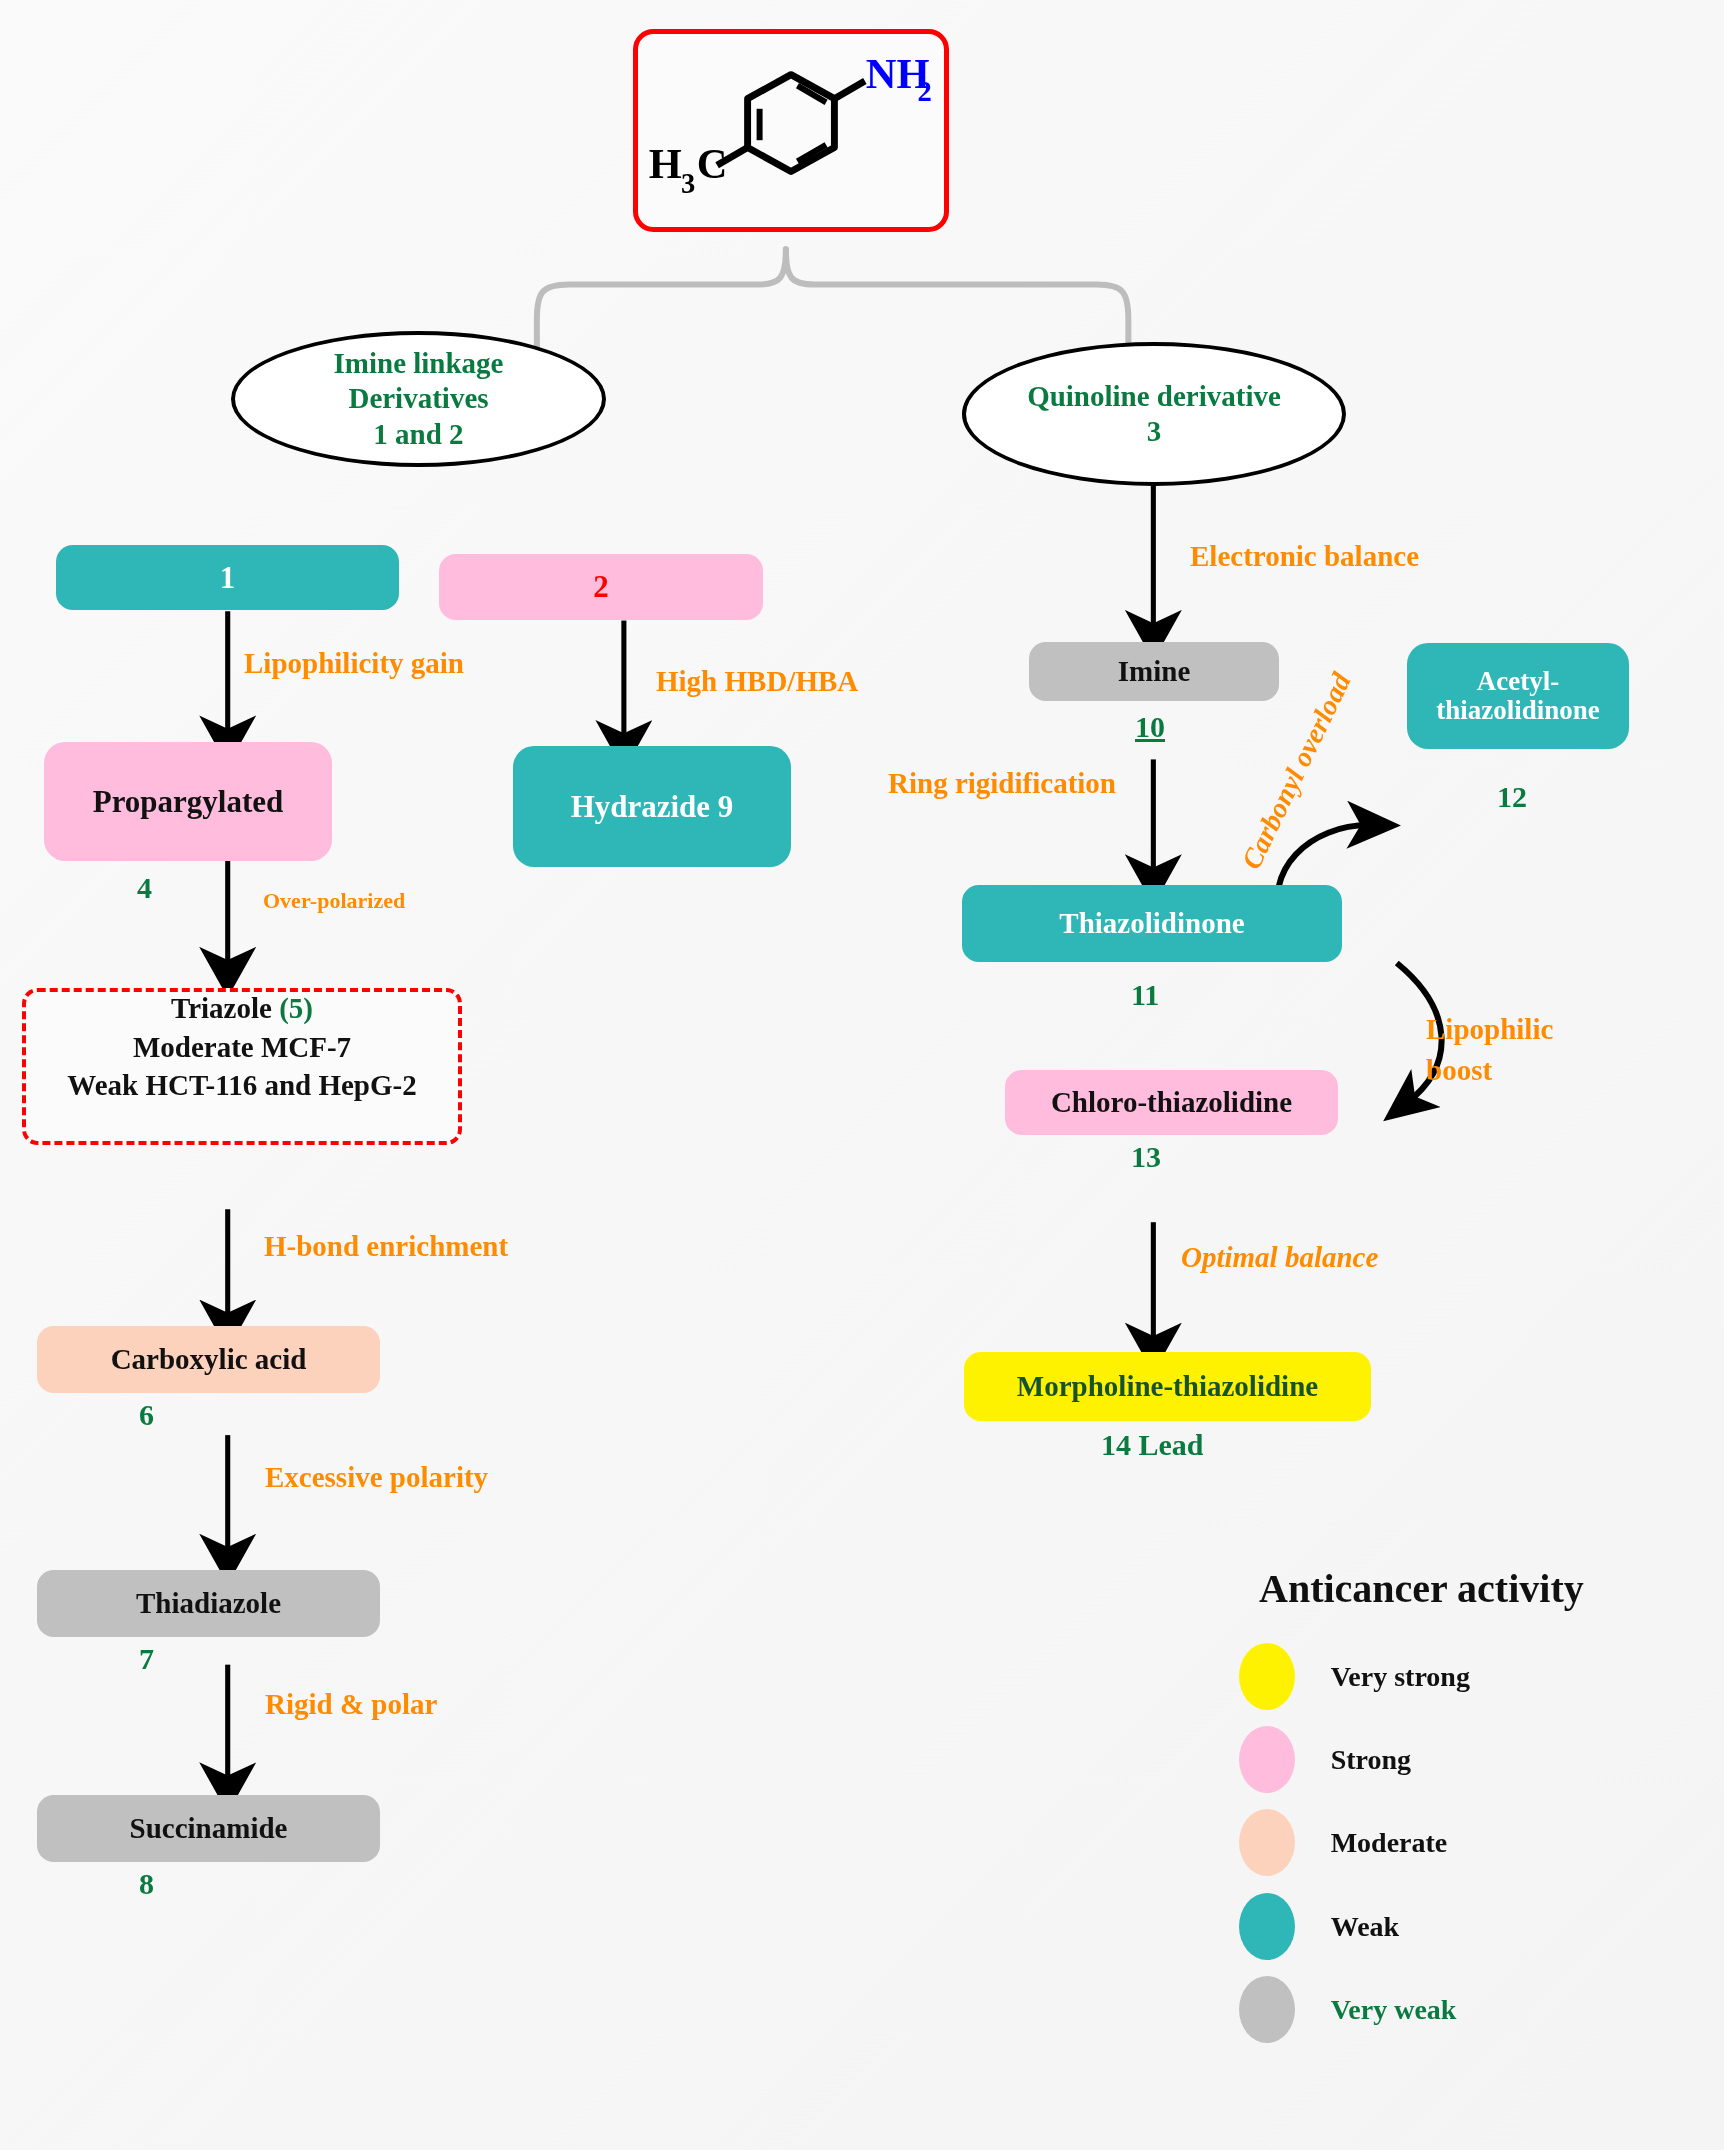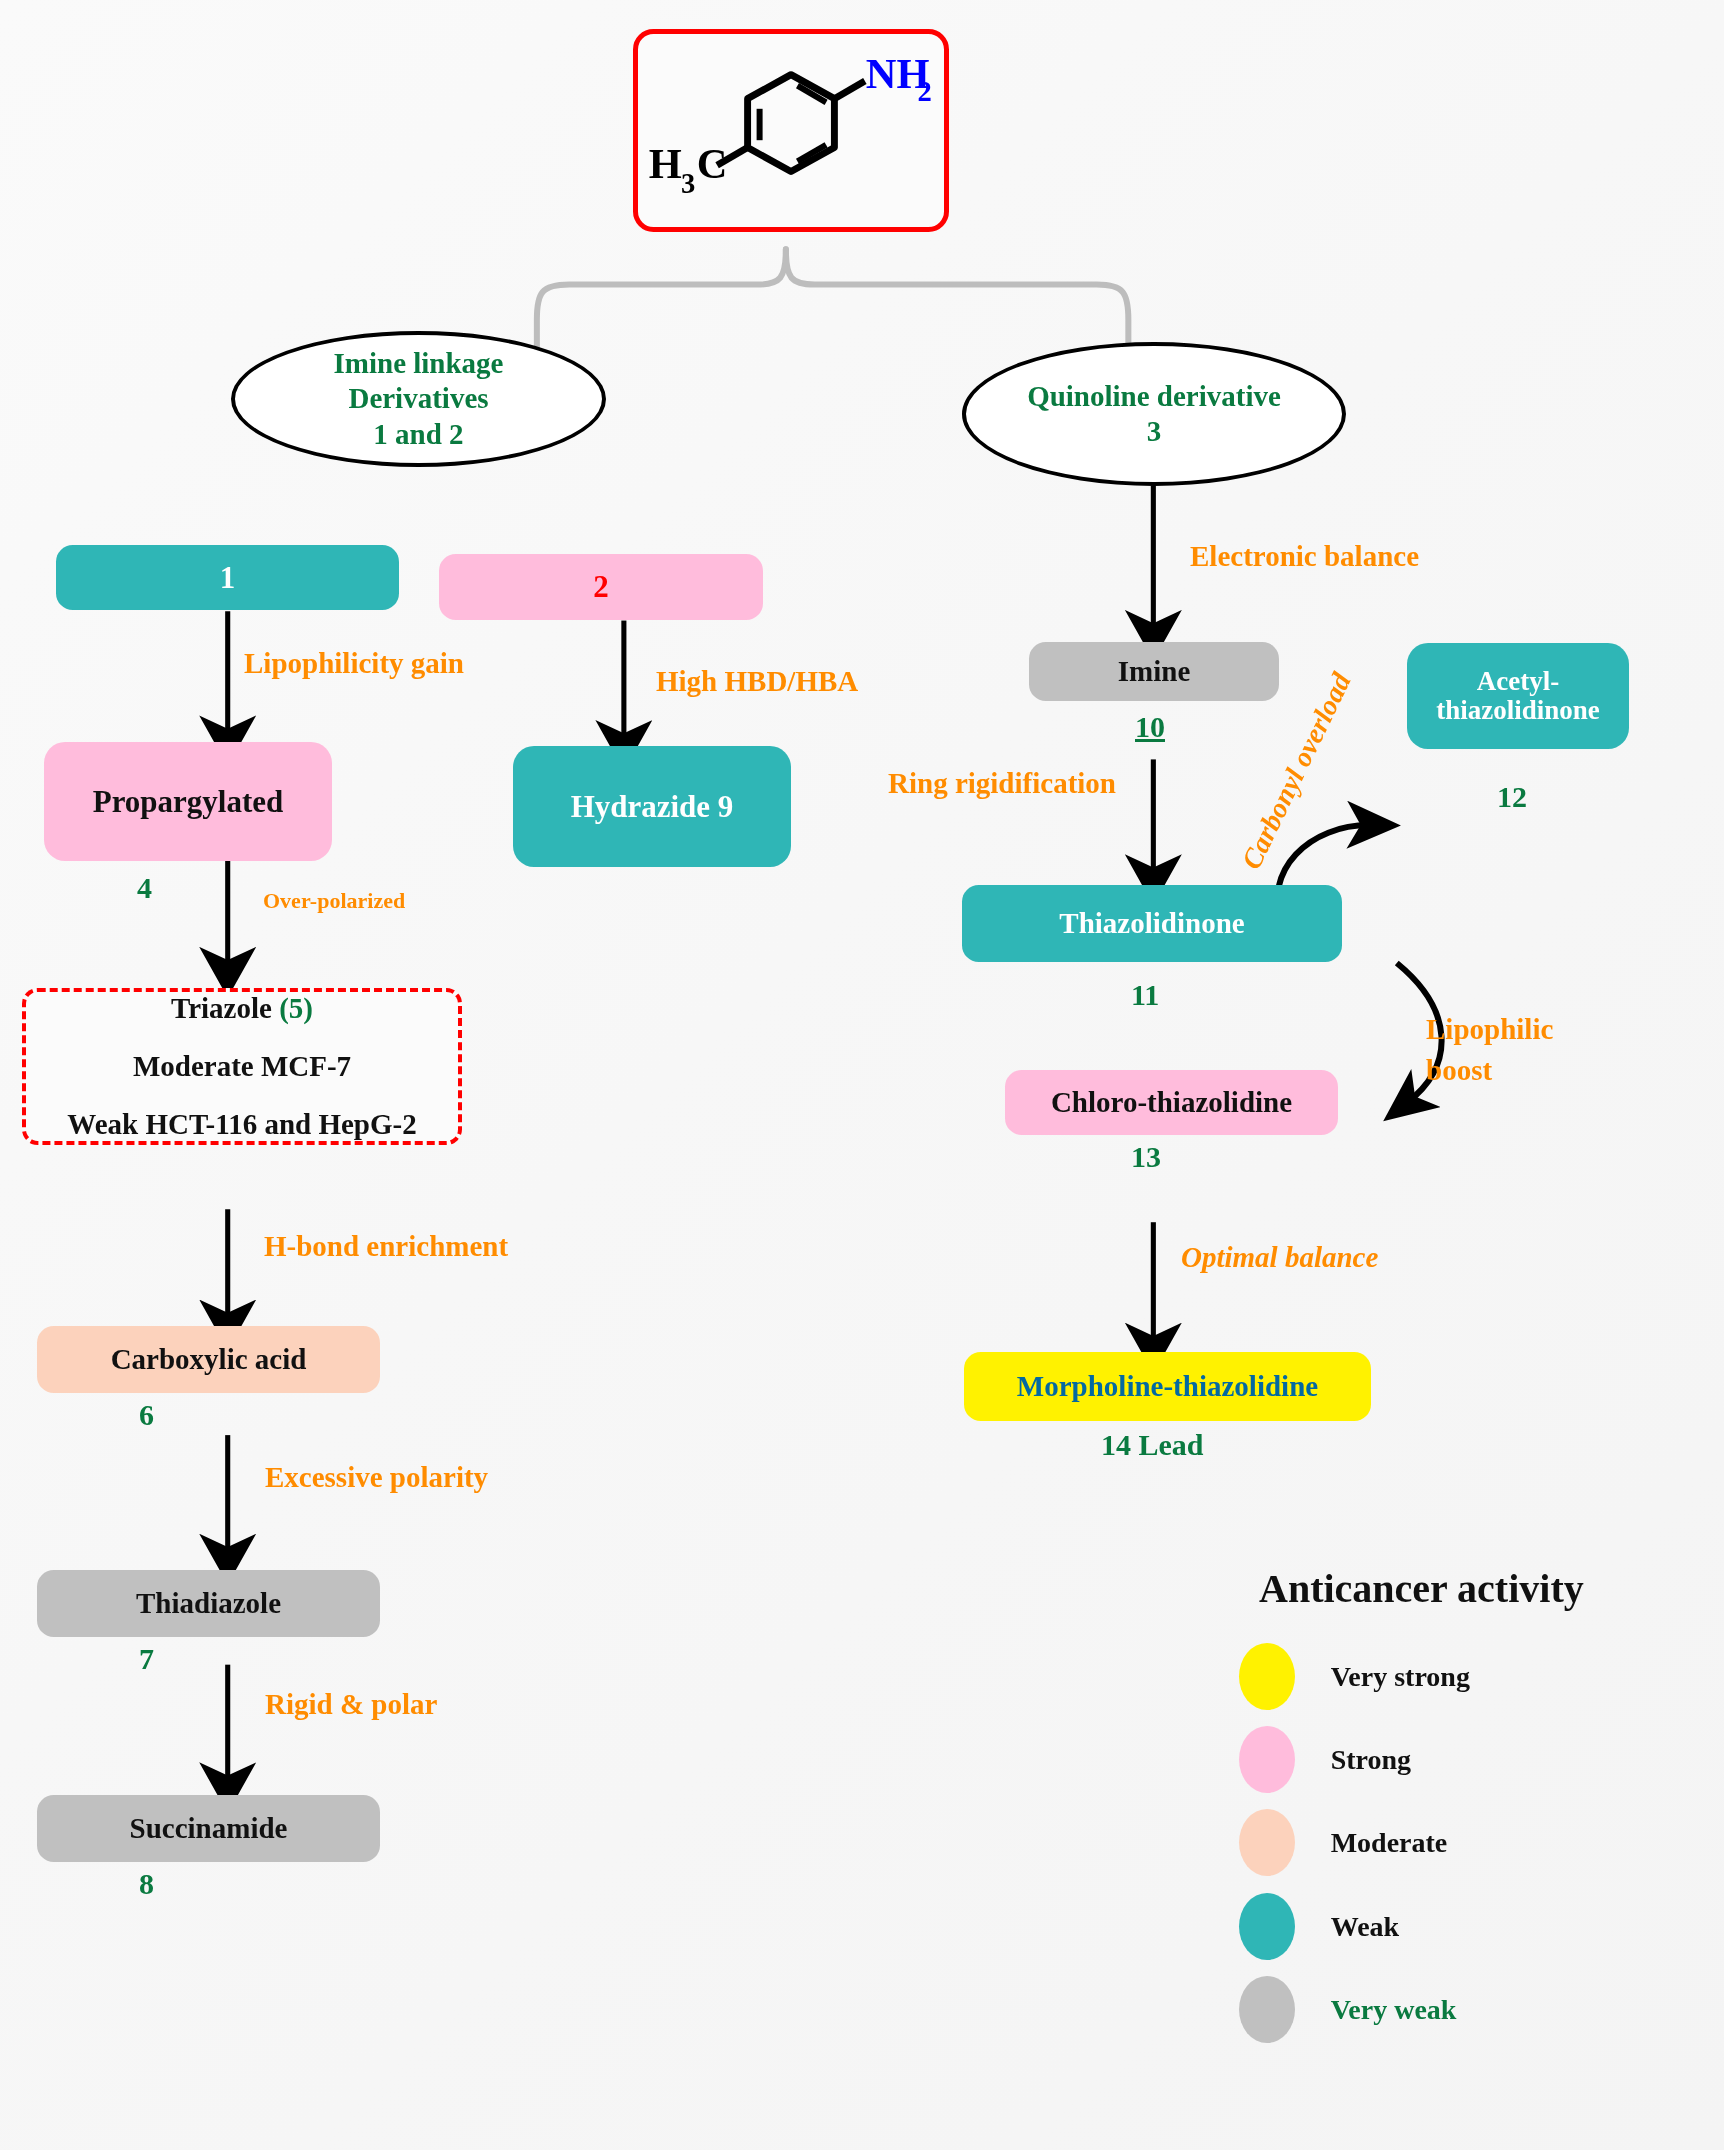--- a/index.html
+++ b/index.html
@@ -28,21 +28,21 @@
     font-weight:bold;
     line-height:1.08;
   }
   
   .pill{ border-radius:16.7px; }
   .pill-lg{ border-radius:21px; }
   .teal{ background:#2FB6B6; color:#ffffff; }
   .pink{ background:#FFBCDC; color:#111111; }
   .peach{ background:#FCD2BC; color:#111111; }
   .gray{ background:#C0C0C0; color:#111111; }
-  .yellow{ background:#FFF200; color:#0369a1; }
+  .yellow{ background:#FFF200; color:#14532d; }
 
   
   #parent-box{
     position:absolute;
     left:633px; top:29px;
     width:306px; height:193px;
     border:5.1px solid #FF0000;
     border-radius:20.4px;
     background:#fbfbfb;
   }
@@ -64,21 +64,21 @@
 
   
   #triazole-box{
     position:absolute;
     left:22px; top:988px;
     width:440px; height:157px;
     border:4.6px dashed #FF0000;
     border-radius:15.7px;
     background:#fbfbfb;
     display:flex; flex-direction:column;
-    align-items:center; justify-content:space-between;
+    align-items:center; justify-content:flex-start;
     gap:5.6px;
     color:#111111; font-weight:bold;
     box-sizing:border-box;
   }
   #triazole-box .line{ font-size:29px; white-space:nowrap; }
   .greenmark{ color:#0A7A40; }
 
   
   .elabel{
     position:absolute;

